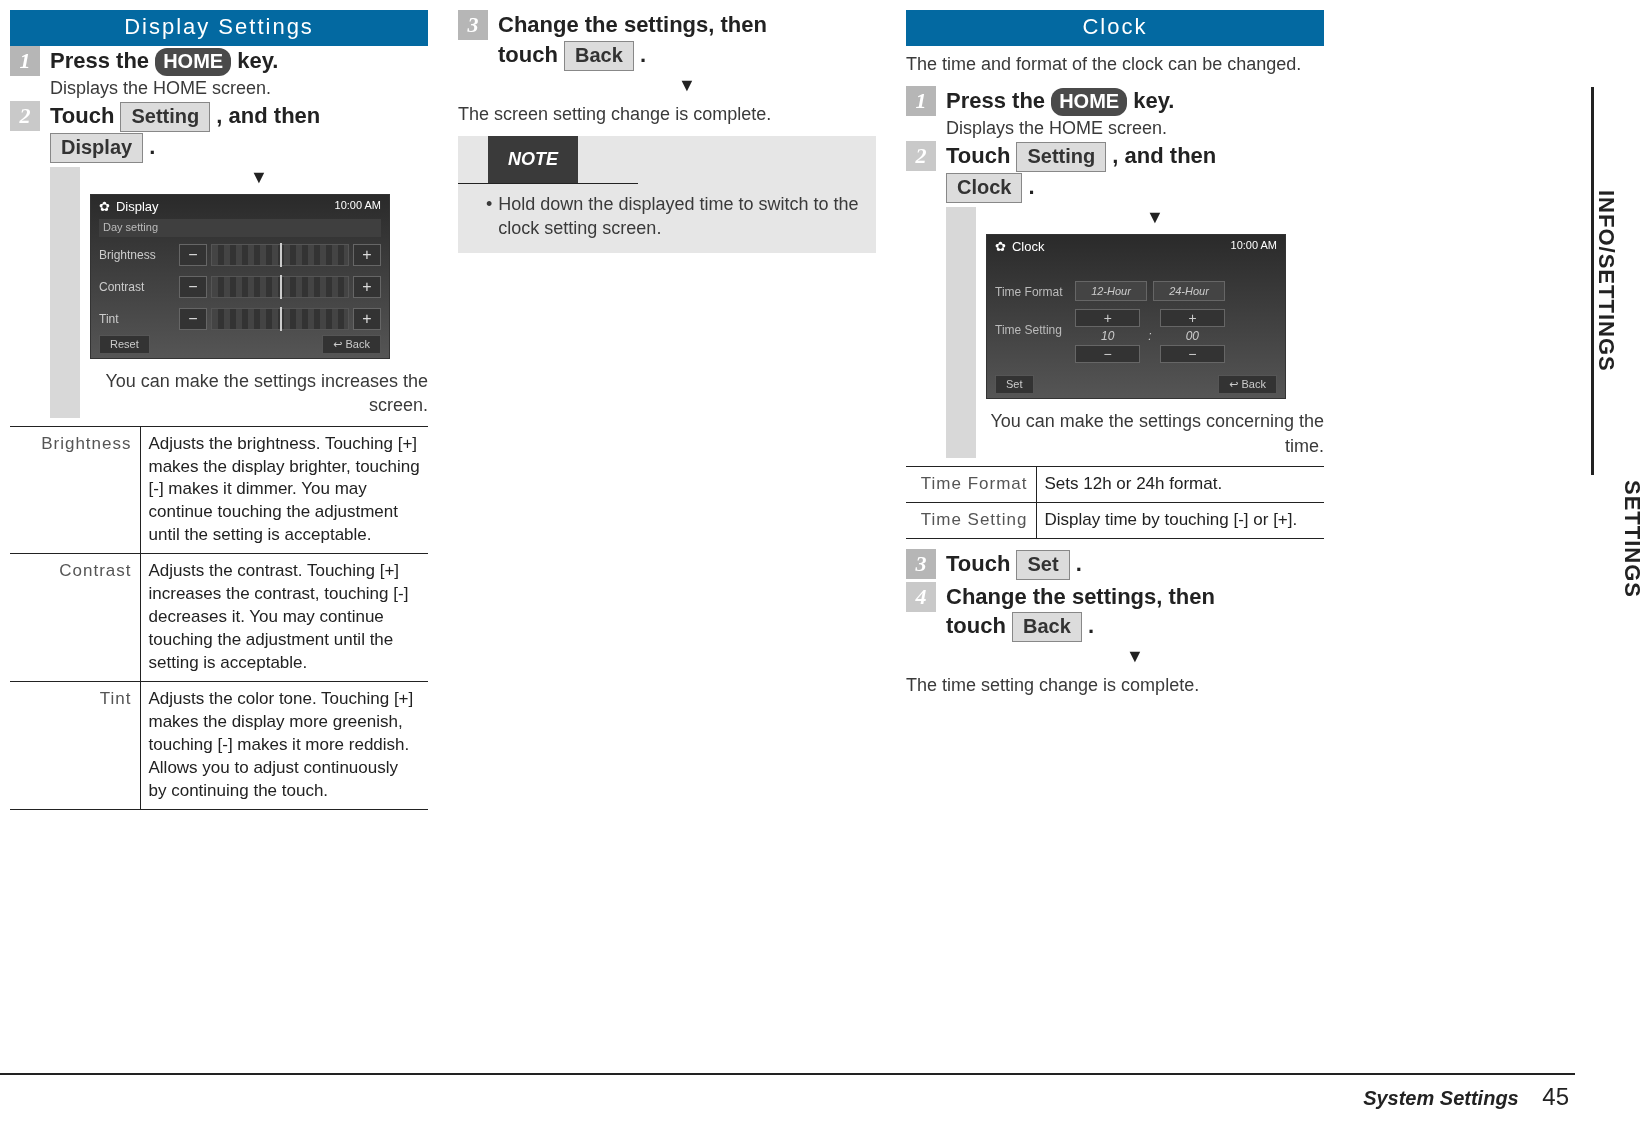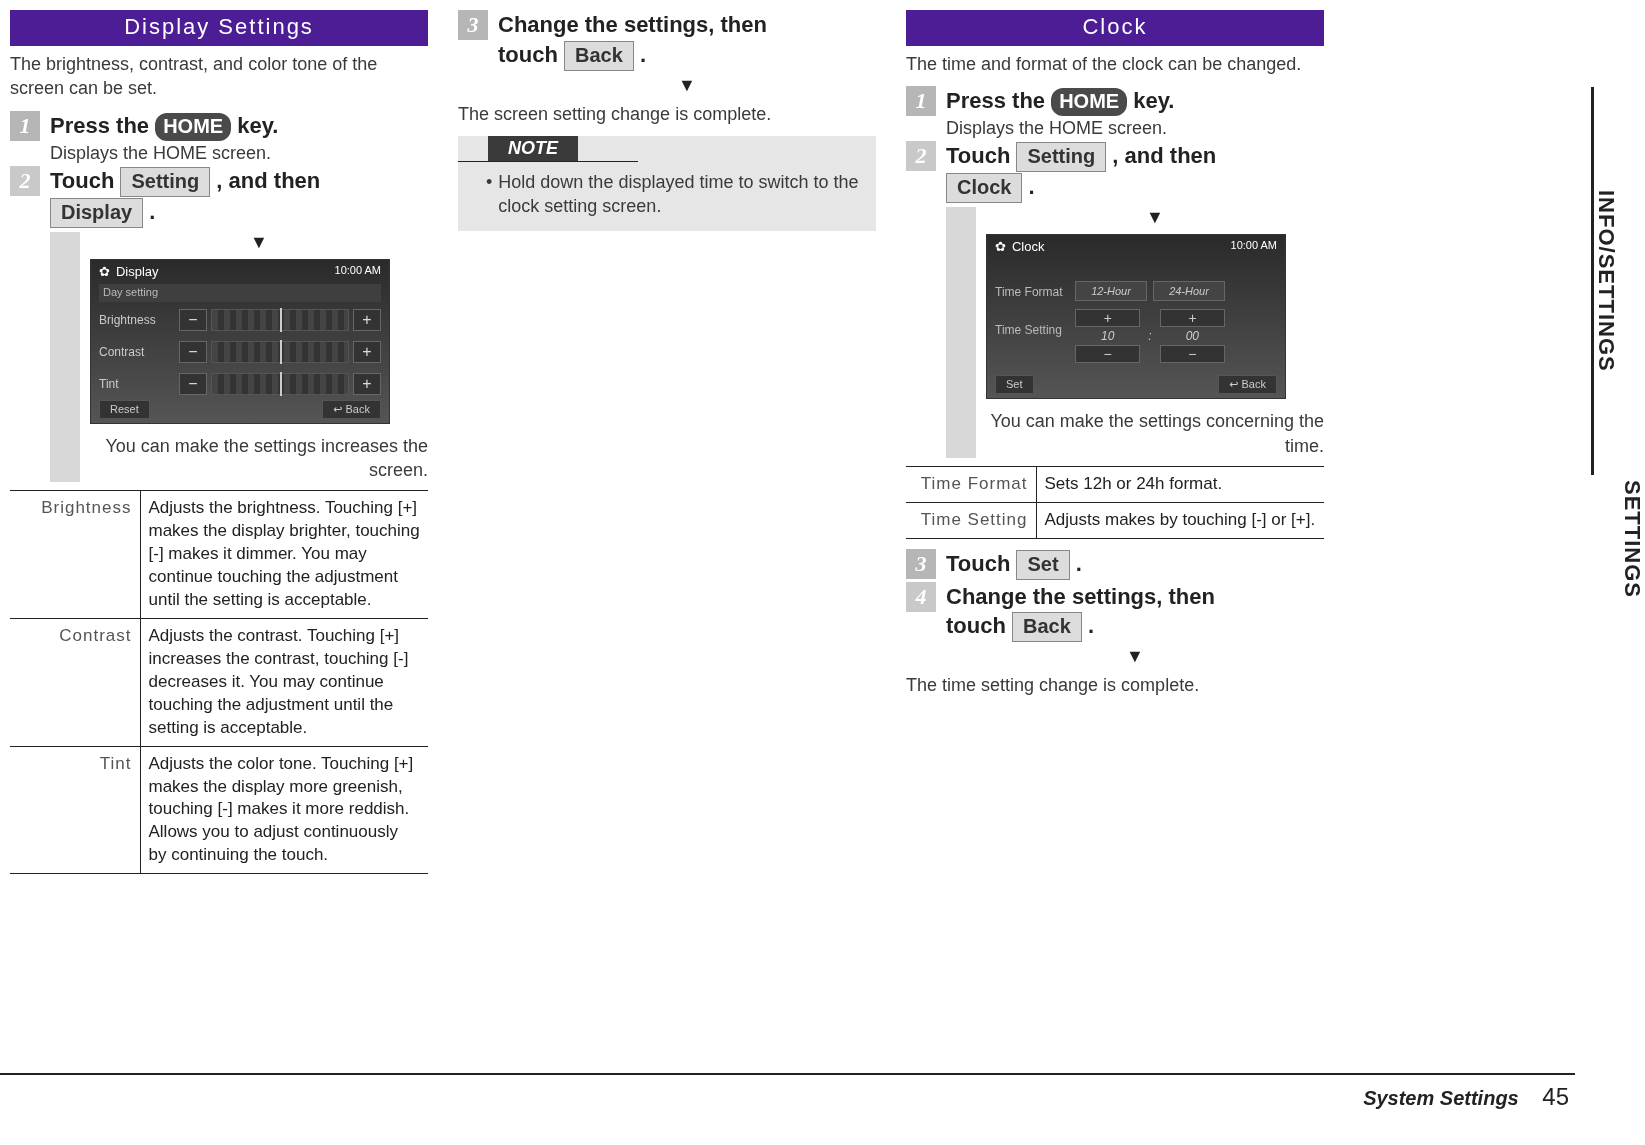--- a/index.html
+++ b/index.html
@@ -16,21 +16,21 @@
     display: flex;
     gap: 30px;
     padding: 10px 60px 10px 10px;
     width: 100%;
   }
   .col {
     width: 418px;
     flex: 0 0 418px;
   }
   .section-title {
-    background: #4c1d95;
+    background: #0369a1;
     color: #fff;
     font-size: 22px;
     letter-spacing: 2px;
     text-align: center;
     padding: 4px 0 6px;
     font-weight: normal;
   }
   .intro {
     font-size: 18px;
     line-height: 1.35;
@@ -172,21 +172,21 @@
     background: #e6e6e6;
     margin-top: 8px;
     border: 0;
   }
   .note-tag {
     display: inline-block;
     background: #3a3a3a;
     color: #fff;
     font-style: italic;
     font-weight: bold;
-    padding: 2px 20px;
+    padding: 13px 20px;
     font-size: 18px;
     margin-left: 30px;
     position: relative;
     top: 0;
   }
   .note-tag-wrap{
     border-bottom: 1px solid #222;
     width: 180px;
   }
   .note-body {
@@ -250,21 +250,20 @@
     text-align: center;
   }
 </style>
 </head>
 <body>
 
 <div class="page">
 
   <div class="col">
     <div class="section-title">Display Settings</div>
-    <p class="intro">The brightness, contrast, and color tone of the screen can be set.</p>
 
     <div class="step">
       <div class="step-num">1</div>
       <div class="step-body">
         <div class="step-title">
           <span>Press the </span><span class="btn-dark">HOME</span><span> key.</span>
         </div>
         <div class="step-sub">Displays the HOME screen.</div>
       </div>
     </div>
@@ -422,21 +421,21 @@
     </div>
 
     <table class="desc">
       <tbody>
           <tr>
         <td class="term">Time Format</td>
         <td>Sets 12h or 24h format.</td>
       </tr>
       <tr>
         <td class="term">Time Setting</td>
-        <td>Adjusts makes by touching [-] or [+].</td>
+        <td>Display time by touching [-] or [+].</td>
       </tr>
     </tbody>
       </table>
 
     <div style="height:10px"></div>
 
     <div class="step">
       <div class="step-num">3</div>
       <div class="step-body">
         <div class="step-title">

